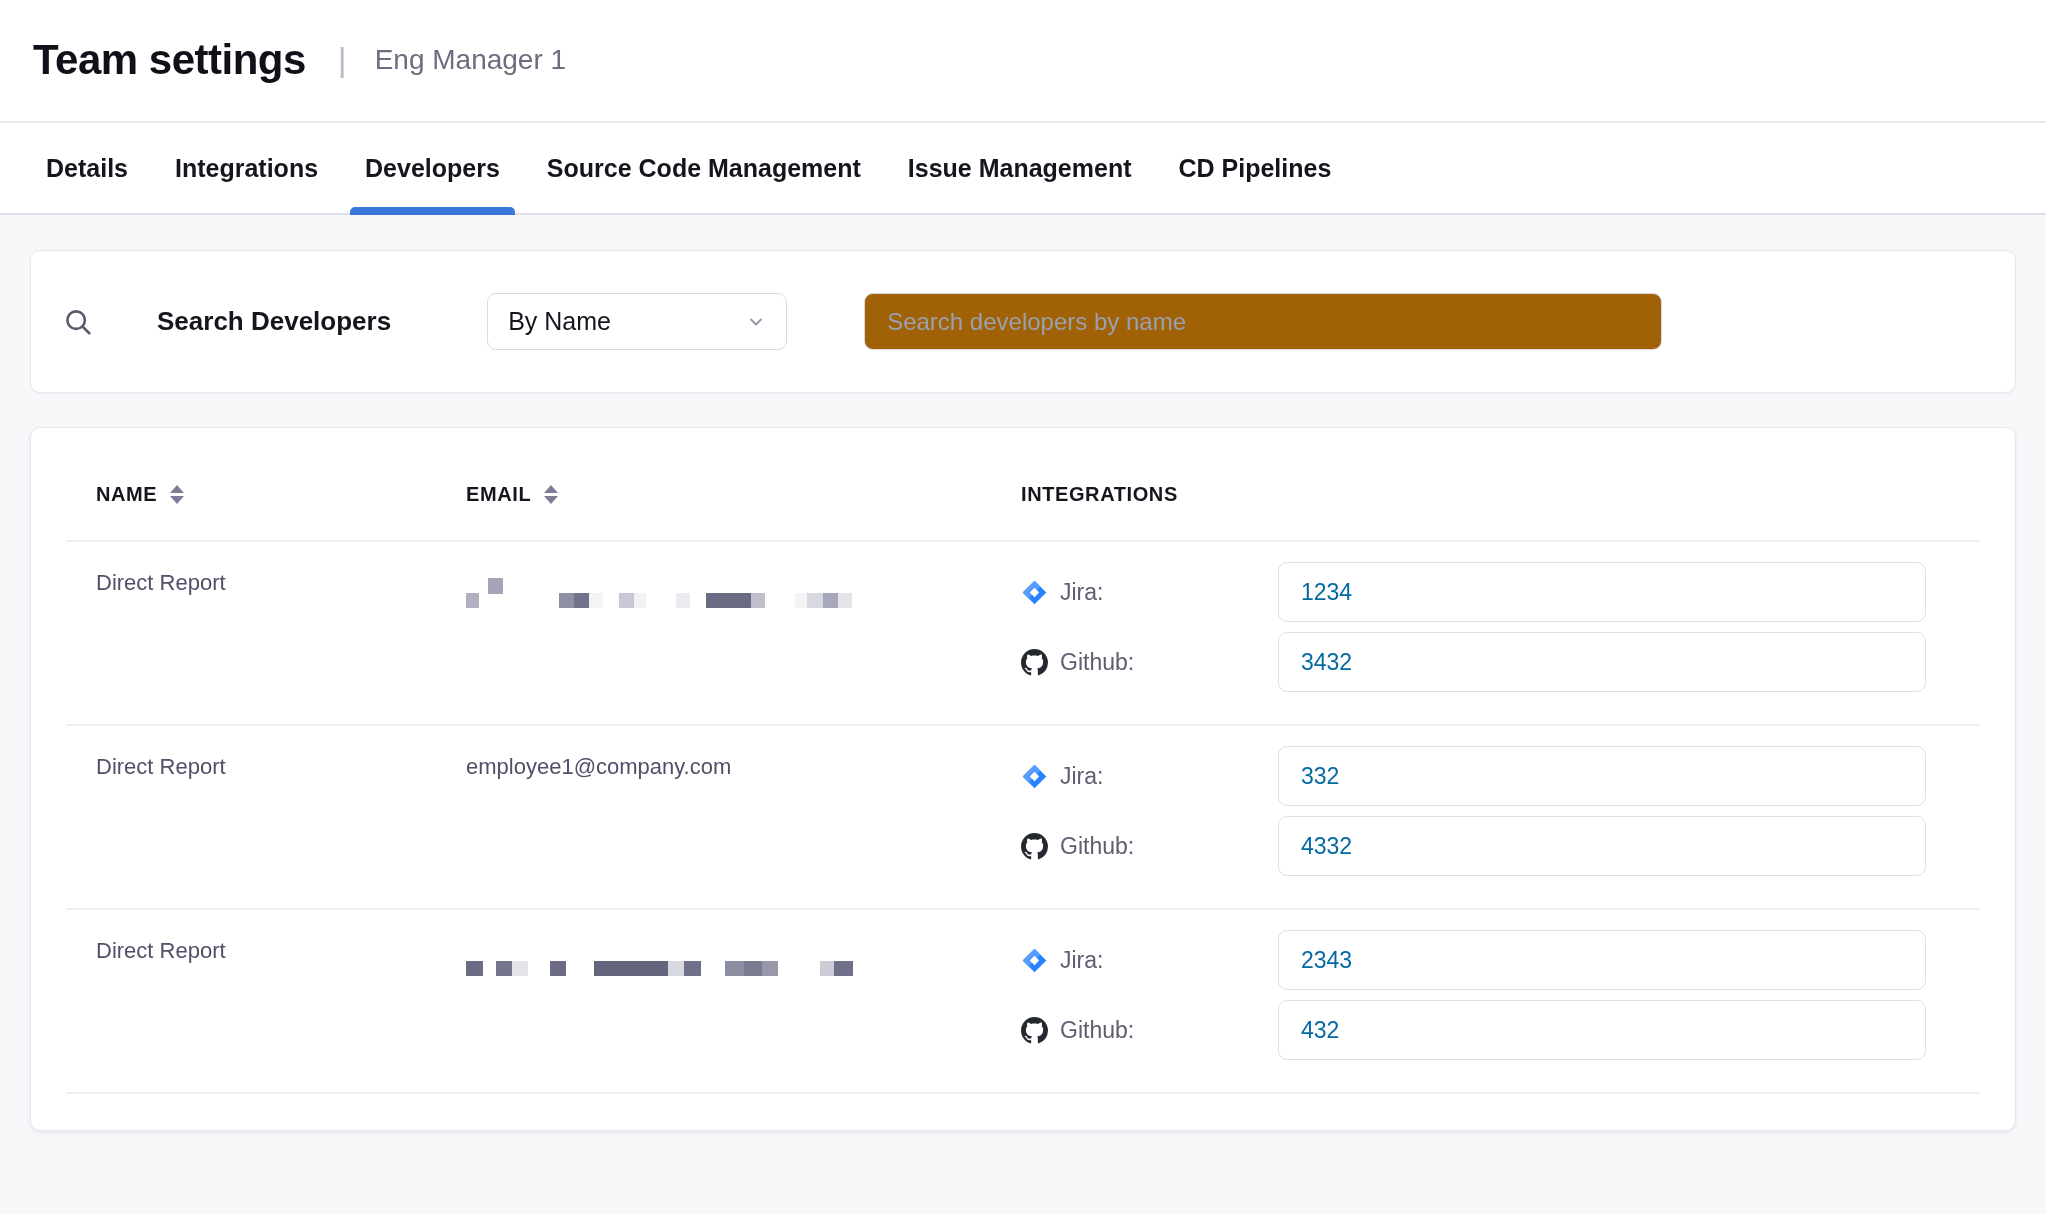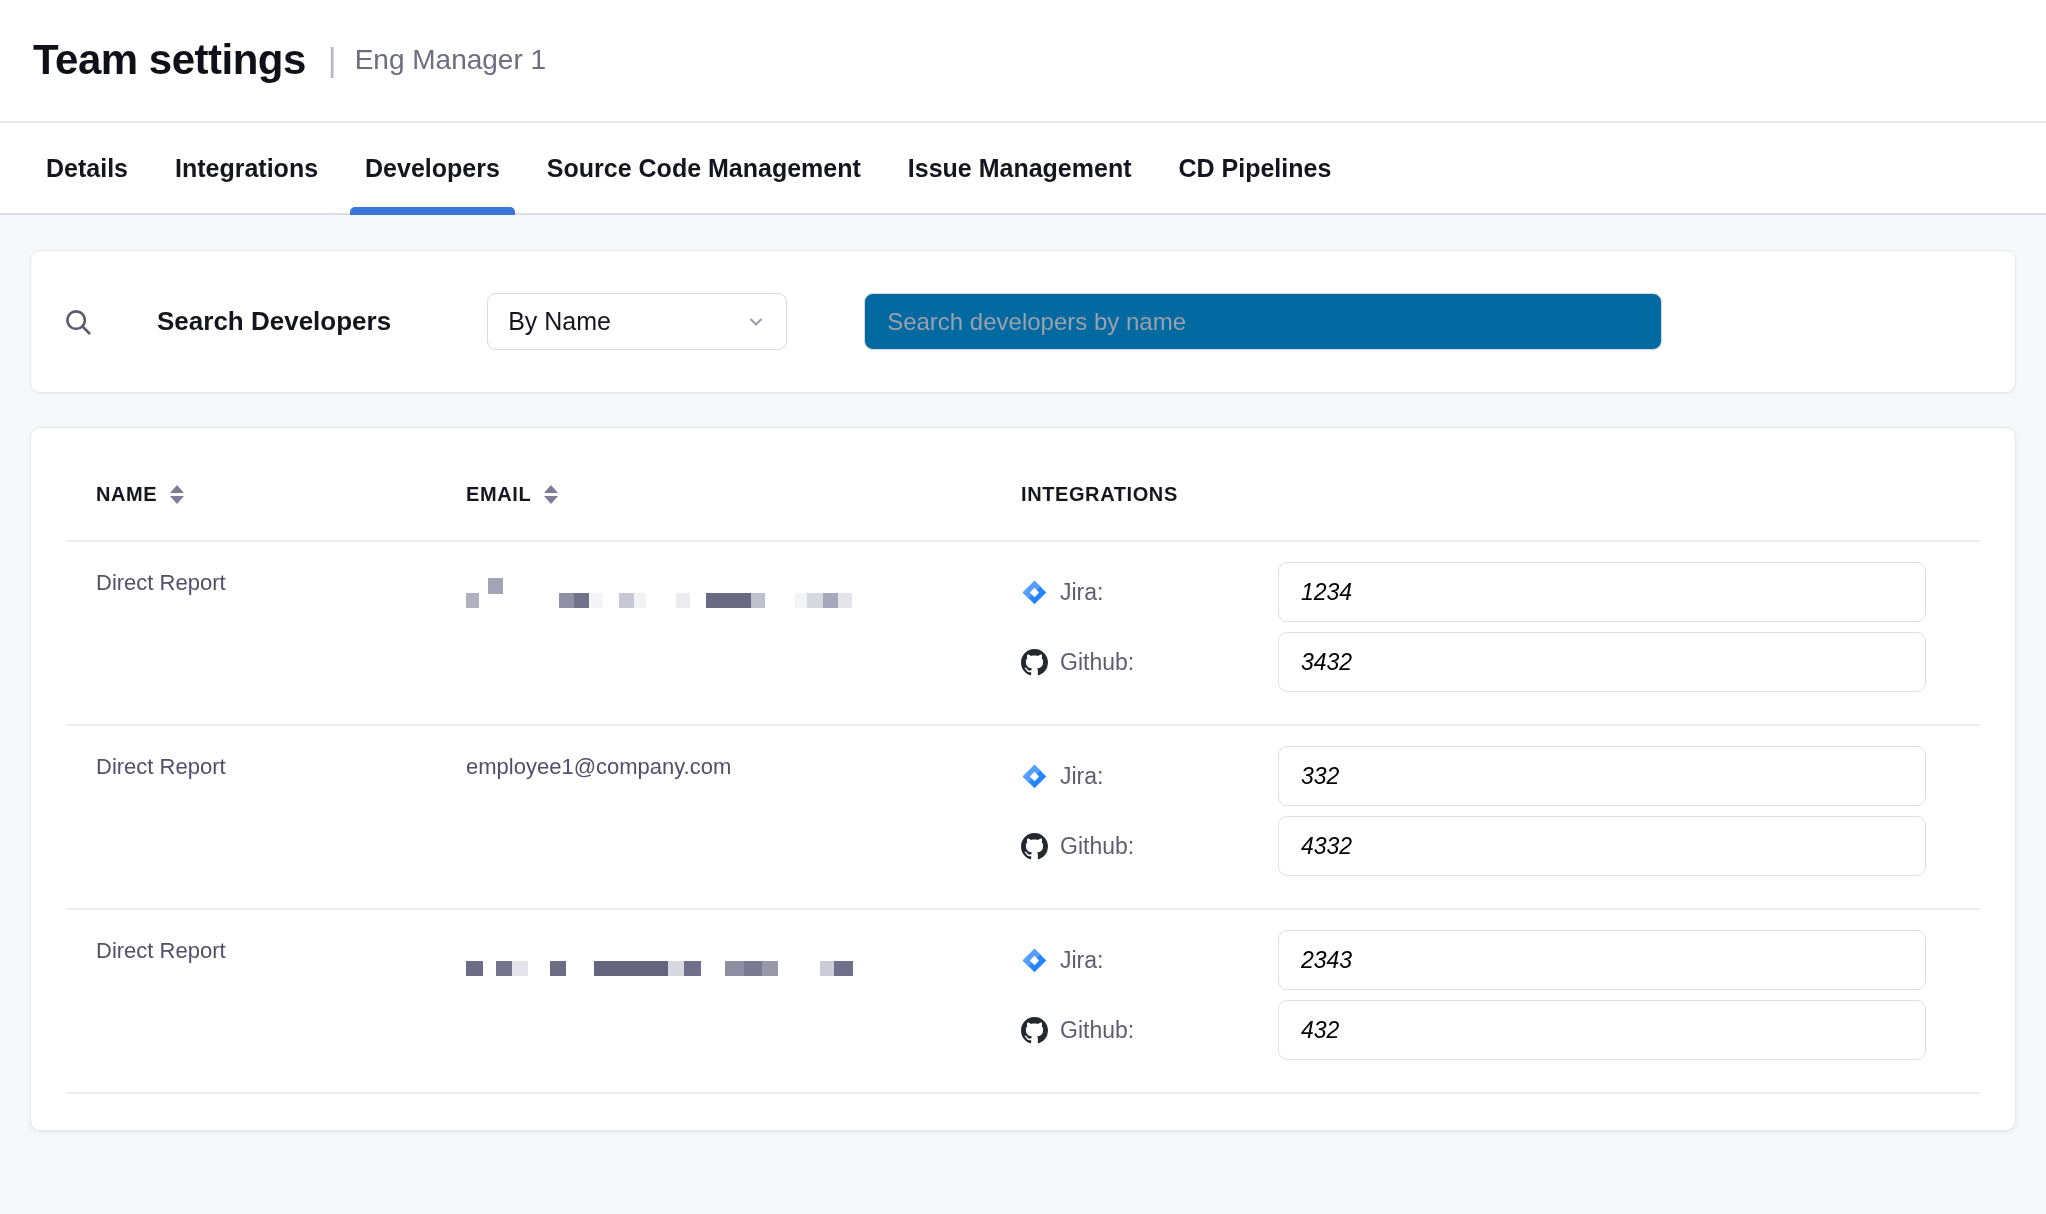--- a/index.html
+++ b/index.html
@@ -10,20 +10,21 @@
     color:#15151d;
     overflow:hidden;
   }
   
   .page-header {
     background:#ffffff;
     padding:24px 33px 26px 33px;
     display:flex; align-items:center;
     border-bottom:2px solid #e7e7f0;
     height:123px;
+    gap:10px;
   }
   .page-title { font-size:42px; font-weight:bold; color:#101018; letter-spacing:-0.5px; }
   .title-sep { font-size:34px; color:#b9b9c8; font-weight:300; margin:0 18px 0 22px; }
   .page-subtitle { font-size:28px; color:#6d6d80; }
   
   .tab-bar {
     background:#ffffff;
     height:92px;
     display:flex; align-items:stretch;
     padding-left:31px;
@@ -68,21 +69,21 @@
   }
   .select-box .select-value { font-size:25px; color:#15151d; }
   .chevron-icon { width:20px; height:20px; }
   .search-input {
     margin-left:33px;
     width:798px; height:57px;
     border:1.5px solid #d9d9e3; border-radius:9px;
     padding:0 22px;
     font-size:24px; color:#15151d;
     font-family:"Liberation Sans", sans-serif;
-    outline:none; background:#0369a1;
+    outline:none; background:#a16207;
   }
   .search-input::placeholder { color:#9aa0ad; }
   
   .table-card { margin-top:34px; box-shadow:0 2px 4px rgba(120,120,150,0.12); padding-bottom:36px; }
   .thead-row {
     display:flex; align-items:center;
     padding:55px 0 34px 65px;
   }
   .col-name { width:370px; }
   .col-email { width:555px; }
@@ -98,23 +99,23 @@
   .redacted i { display:block; height:15px; }
   .int-line { display:flex; align-items:center; }
   .int-line + .int-line { margin-top:10px; }
   .int-label-wrap { width:257px; display:flex; align-items:center; flex:0 0 auto; }
   .int-icon { width:27px; height:27px; margin-right:12px; flex:0 0 auto; }
   .int-label { font-size:23px; color:#5e5e72; }
   .int-input {
     flex:1; height:60px;
     border:1.5px solid #dfdfe8; border-radius:9px;
     padding:0 22px;
-    font-size:23px; color:#000000;
+    font-size:23px; color:#0369a1;
     font-family:"Liberation Sans", sans-serif;
-    outline:none; background:#fff;font-style:italic;
+    outline:none; background:#fff;
   }
 </style>
 </head>
 <body>
 
 <div class="page-header">
   <span class="page-title">Team settings</span>
   <span class="title-sep">|</span>
   <span class="page-subtitle">Eng Manager 1</span>
 </div>

